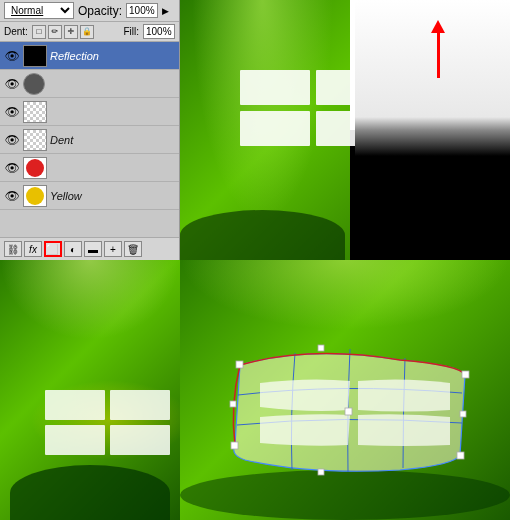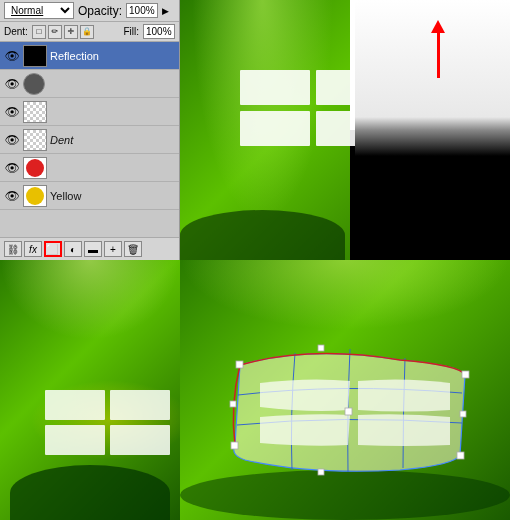--- a/index.html
+++ b/index.html
@@ -23,21 +23,21 @@
     .fill-value { font-size: 10px; width: 32px; border: 1px solid #888; background: white; padding: 1px 2px; }
 
     .layers-list { flex: 1; overflow-y: auto; background: #c8c8c8; }
     .layer-row { display: flex; align-items: center; padding: 2px 4px; gap: 3px; border-bottom: 1px solid #b0b0b0; cursor: pointer; min-height: 28px; }
     .layer-row:first-child { background: #4a6fb5; }
     .layer-row.selected { background: #4a6fb5; }
     .eye-icon { width: 16px; height: 16px; display: flex; align-items: center; justify-content: center; cursor: pointer; font-size: 12px; flex-shrink: 0; }
     .layer-thumb { width: 24px; height: 22px; border: 1px solid #888; background: white; flex-shrink: 0; display: flex; align-items: center; justify-content: center; overflow: hidden; }
     .layer-thumb-black { background: black; }
     .layer-thumb-checker { background: repeating-conic-gradient(#ccc 0% 25%, white 0% 50%) 0 0 / 6px 6px; }
-    .layer-name { font-size: 11px; color: #111; flex: 1; }
+    .layer-name { font-size: 11px; color: #111; flex: 1; font-style: italic; }
     .layer-name.selected-text { color: white; }
     .layer-name.italic { font-style: italic; }
 
     .panel-bottom-bar { background: #d4d4d4; padding: 3px 4px; display: flex; align-items: center; gap: 2px; border-top: 1px solid #aaa; }
     .bottom-icon { width: 18px; height: 16px; border: 1px solid #888; background: #e0e0e0; display: flex; align-items: center; justify-content: center; font-size: 10px; cursor: pointer; }
     .bottom-icon.highlighted { border: 2px solid red; }
 
     
     .canvas-top-right { background: linear-gradient(135deg, #2a7a00 0%, #5cc000 40%, #1a5a00 100%); position: relative; overflow: hidden; }
     .canvas-top-right::before { content: ''; position: absolute; top: 0; right: 0; width: 160px; height: 100%; background: linear-gradient(to bottom, white 0%, white 50%, black 50%, black 100%); }

